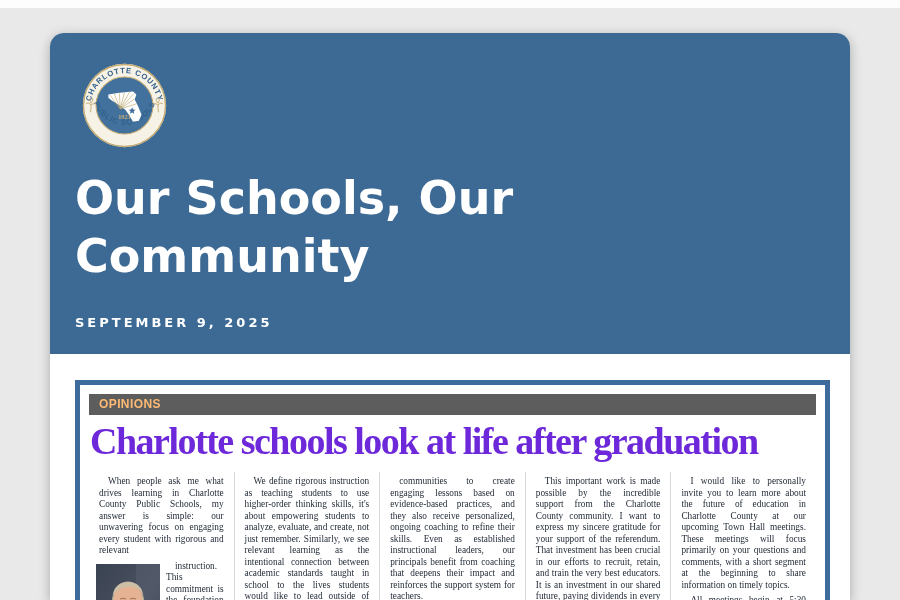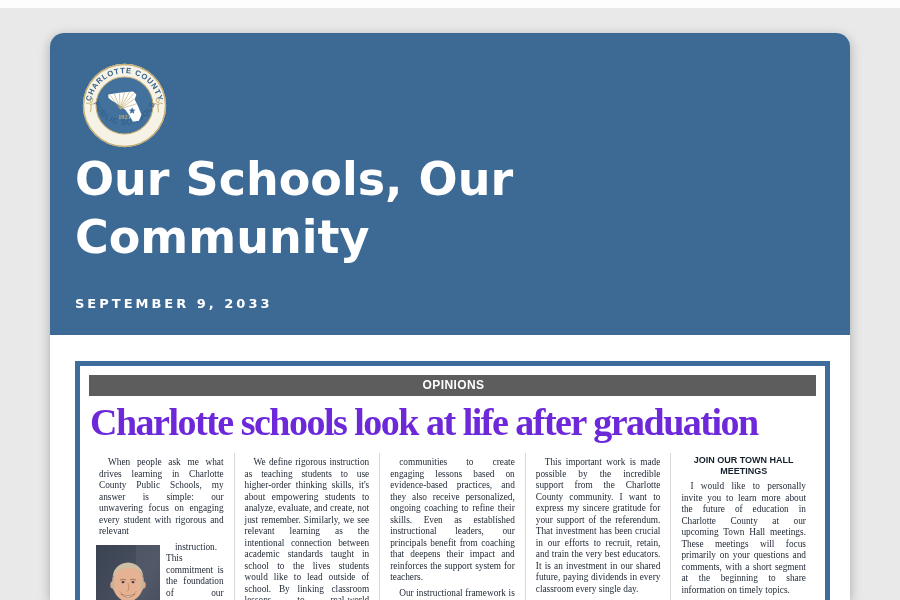--- a/index.html
+++ b/index.html
@@ -15,28 +15,28 @@
   *{box-sizing:border-box;margin:0;padding:0}
   html,body{width:900px;height:600px;overflow:hidden;background:var(--page-bg);
     font-family:"Liberation Sans",sans-serif;}
   .top-strip{position:absolute;left:0;top:0;width:900px;height:8px;background:#fdfdfd;}
   .card{position:absolute;left:50px;top:33px;width:800px;height:567px;
     background:var(--card-bg);border-radius:14px 14px 0 0;overflow:hidden;
     box-shadow:0 3px 12px rgba(0,0,0,.28);}
   .hero{background:var(--header-blue);padding:30px 30px 24px 25px;}
   .logo{display:block;margin-left:7px;width:85px;height:85px;}
   .newsletter-title{color:#fff;font-family:"DejaVu Sans",sans-serif;font-weight:700;
-    font-size:46px;line-height:58px;margin-top:2px;max-width:620px;letter-spacing:0;}
+    font-size:46px;line-height:58px;margin-top:21px;max-width:620px;letter-spacing:0;}
   .newsletter-date{color:#fff;font-family:"DejaVu Sans",sans-serif;font-weight:700;
     font-size:13px;letter-spacing:3px;margin-top:30px;}
   .content{background:#fff;padding:26px 20px 0 25px;}
   .newspaper{border:5px solid var(--border-blue);background:#fff;padding:9px 9px 0 9px;
     height:520px;overflow:hidden;}
-  .opinions-bar{background:var(--opinions-bar);color:#ffffff;font-weight:700;font-size:12px;
-    letter-spacing:.4px;padding:3px 8px 4px 10px;font-family:"Liberation Sans",sans-serif;text-align:center;}
+  .opinions-bar{background:var(--opinions-bar);color:#fdba74;font-weight:700;font-size:12px;
+    letter-spacing:.4px;padding:3px 8px 4px 10px;font-family:"Liberation Sans",sans-serif;}
   .headline{font-family:"Liberation Serif",serif;font-weight:700;font-size:38px;
     letter-spacing:-1.5px;color:#6d28d9;margin:4px 0 9px 1px;white-space:nowrap;}
   .columns{display:flex;align-items:stretch;}
   .col{flex:1 1 0;padding:0 6px;font-family:"Liberation Serif",serif;font-size:9.3px;
     line-height:11.5px;color:var(--newsprint-text);text-align:justify;}
   .col + .col{border-left:1px solid #d8d8d8;}
   .para{margin:4px;text-indent:9px;text-align:justify;}
   .col-heading{font-family:"Liberation Sans",sans-serif;font-weight:700;font-size:9px;
     line-height:11px;text-align:center;margin:2px 4px 3px;color:#15202c;}
   .headshot{float:left;width:64px;height:100px;margin:3px 6px 1px 1px;}
@@ -80,21 +80,21 @@
           <path d="M45,54 L61,36"></path>
         <path d="M45,54 L62,42"></path>
           <path d="M45,54 L64,48"></path>
       </g>
       <path d="M59,52 l1.2,2.6 2.8,0.3 -2.1,1.9 0.6,2.8 -2.5,-1.5 -2.5,1.5 0.6,-2.8 -2.1,-1.9 2.8,-0.3 Z" fill="#42719d"></path>
       <text x="50" y="66" text-anchor="middle" font-family="Liberation Serif, serif" font-size="7.5" font-weight="bold" fill="#c3ab72">1921</text>
     </svg>
 
     <h1 class="newsletter-title">Our Schools, Our Community</h1>
 
-    <div class="newsletter-date">SEPTEMBER 9, 2033</div>
+    <div class="newsletter-date">SEPTEMBER 9, 2025</div>
   </div>
 
   <div class="content">
     <div class="newspaper">
 
       <div class="opinions-bar">OPINIONS</div>
 
       <div class="headline">Charlotte schools look at life after graduation</div>
 
       <div class="columns">
@@ -148,21 +148,20 @@
           <p class="para">communities to create engaging lessons based on evidence-based practices, and they also receive personalized, ongoing coaching to refine their skills. Even as established instructional leaders, our principals benefit from coaching that deepens their impact and reinforces the support system for teachers.</p>
           <p class="para">Our instructional framework is not just about academic performance; it's about preparing stu-</p>
         </div>
 
         <div class="col">
           <p class="para">This important work is made possible by the incredible support from the Charlotte County community. I want to express my sincere gratitude for your support of the referendum. That investment has been crucial in our efforts to recruit, retain, and train the very best educators. It is an investment in our shared future, paying dividends in every classroom every single day.</p>
 
         </div>
 
         <div class="col">
-          <div class="col-heading">JOIN OUR TOWN HALL MEETINGS</div>
           <p class="para">I would like to personally invite you to learn more about the future of education in Charlotte County at our upcoming Town Hall meetings. These meetings will focus primarily on your questions and comments, with a short segment at the beginning to share information on timely topics.</p>
           <p class="para">All meetings begin at 5:30 p.m. and will be held on the following</p>
         </div>
 
       </div>
     </div>
   </div>
 </div>
 
 </body></html>

